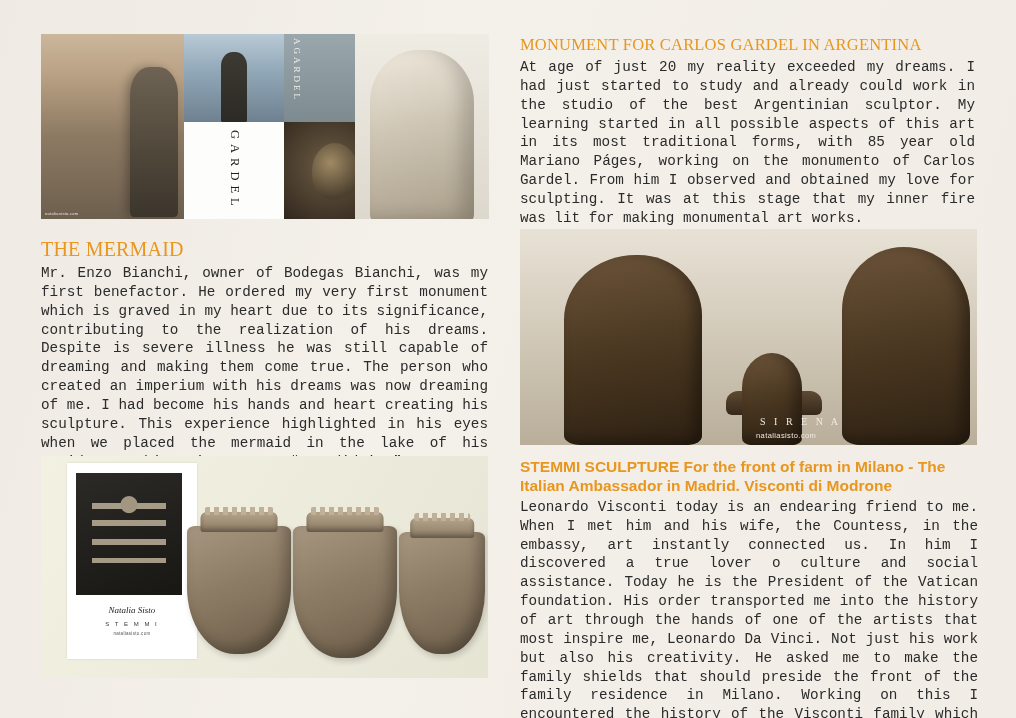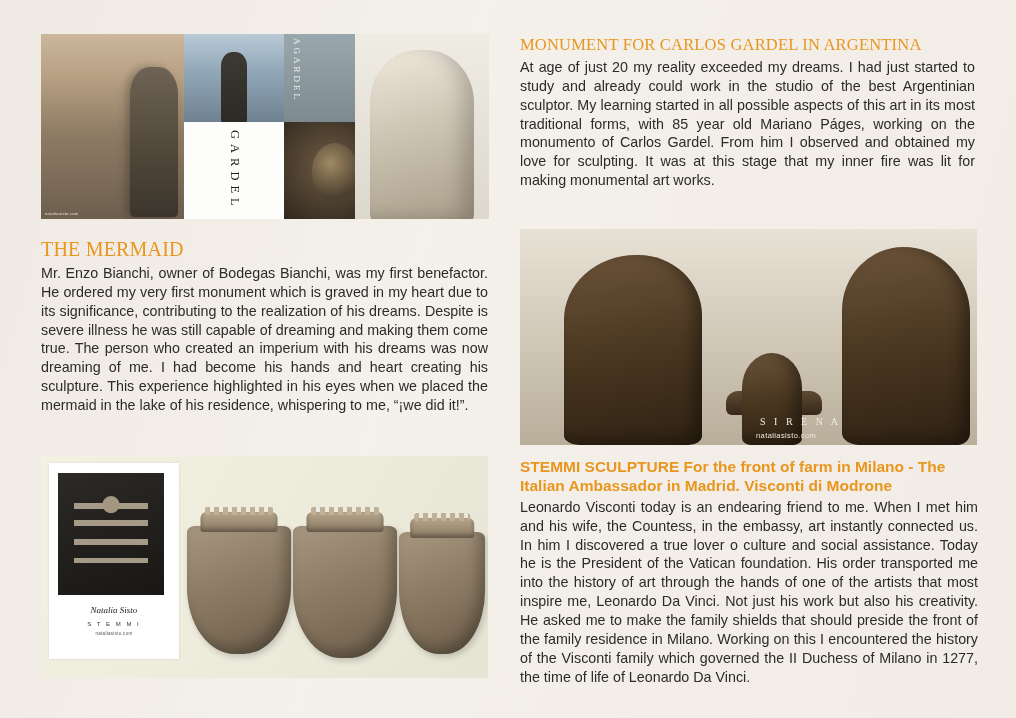--- a/index.html
+++ b/index.html
@@ -32,21 +32,21 @@
   }
   .section-title.small-caps {
     font-size: 20px;
   }
   .body-text {
     color: #2b2b2b;
     font-size: 14.3px;
     line-height: 1.32;
     text-align: justify;
     margin: 0;
-    font-family: Liberation Sans, sans-serif;
+    font-family: Liberation Mono, monospace;
   }
 
   
   .collage {
     position: absolute;
     left: 41px;
     top: 34px;
     width: 448px;
     height: 185px;
     display: grid;
@@ -262,21 +262,21 @@
     position: absolute;
     left: 41px;
     top: 456px;
     width: 447px;
     height: 222px;
     background: linear-gradient(120deg,#f3f1e2 0%, #eceadb 60%, #e6e4d3 100%);
     overflow: hidden;
   }
   .stemmi-panel {
     position: absolute;
-    left: 8px; top: 7px;
+    left: 26px; top: 7px;
     width: 130px; height: 196px;
     background: #ffffff;
     box-shadow: 0 0 2px rgba(0,0,0,.12);
   }
   .stemmi-panel .plate {
     position: absolute;
     left: 9px; top: 10px;
     width: 106px; height: 122px;
     background: linear-gradient(160deg,#2c2a26 0%, #181714 100%);
   }

